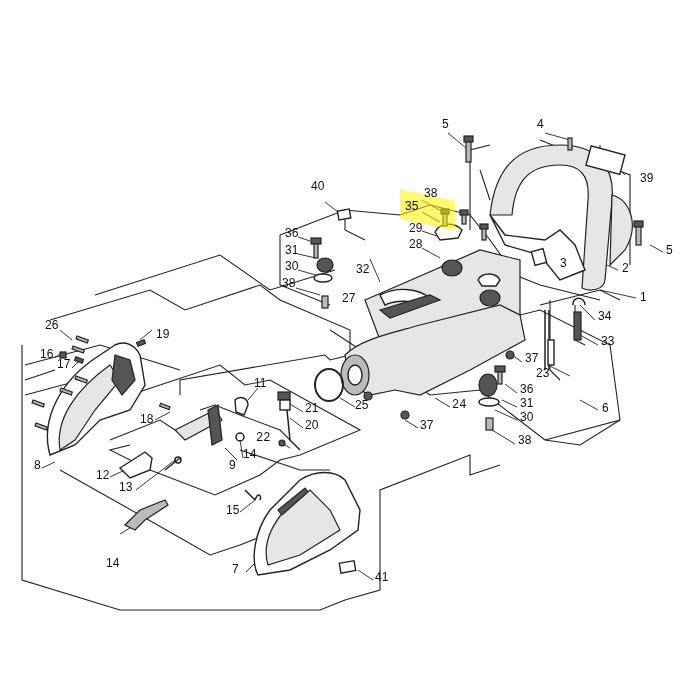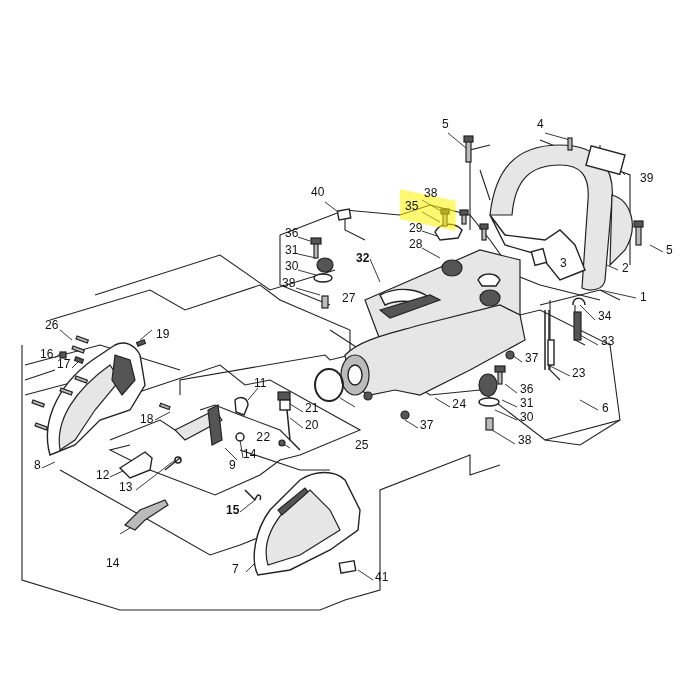--- a/index.html
+++ b/index.html
@@ -217,46 +217,46 @@
     <span class="lbl" style="left: 666px; top: 244px;">5</span>
     <span class="lbl" style="left: 602px; top: 402px;">6</span>
     <span class="lbl" style="left: 232px; top: 563px;">7</span>
     <span class="lbl" style="left: 34px; top: 459px;">8</span>
     <span class="lbl" style="left: 229px; top: 459px;">9</span>
     <span class="lbl" style="left: 243px; top: 448px;">14</span>
     <span class="lbl" style="left: 254px; top: 377px;">11</span>
     <span class="lbl" style="left: 96px; top: 469px;">12</span>
     <span class="lbl" style="left: 119px; top: 481px;">13</span>
     <span class="lbl" style="left: 106px; top: 525px; margin-top: 32px;">14</span>
-    <span class="lbl" style="left: 226px; top: 504px; font-weight: bold;">15</span>
+    <span class="lbl" style="left: 226px; top: 504px;">15</span>
     <span class="lbl" style="left: 40px; top: 348px;">16</span>
     <span class="lbl" style="left: 57px; top: 358px;">17</span>
     <span class="lbl" style="left: 140px; top: 413px;">18</span>
     <span class="lbl" style="left: 156px; top: 320px; margin-top: 8px;">19</span>
     <span class="lbl" style="left: 305px; top: 419px;">20</span>
     <span class="lbl" style="left: 305px; top: 402px;">21</span>
     <span class="lbl" style="left: 256px; top: 432px; font-family: Liberation Mono, monospace;">22</span>
-    <span class="lbl" style="left: 572px; top: 367px;">23</span>
+    <span class="lbl" style="left: 536px; top: 367px;">23</span>
     <span class="lbl" style="left: 452px; top: 399px; font-family: Liberation Mono, monospace;">24</span>
-    <span class="lbl" style="left: 355px; top: 399px; margin-top: 40px;">25</span>
+    <span class="lbl" style="left: 355px; top: 399px;">25</span>
     <span class="lbl" style="left: 45px; top: 319px;">26</span>
     <span class="lbl" style="left: 342px; top: 254px; margin-top: 38px;">27</span>
     <span class="lbl" style="left: 409px; top: 238px;">28</span>
     <span class="lbl" style="left: 409px; top: 222px;">29</span>
     <span class="lbl" style="left: 285px; top: 260px;">30</span>
     <span class="lbl" style="left: 520px; top: 411px;">30</span>
     <span class="lbl" style="left: 285px; top: 244px;">31</span>
     <span class="lbl" style="left: 520px; top: 397px;">31</span>
-    <span class="lbl" style="left: 356px; top: 252px; font-weight: bold;">32</span>
+    <span class="lbl" style="left: 356px; top: 263px;">32</span>
     <span class="lbl" style="left: 601px; top: 335px; text-align: right;">33</span>
     <span class="lbl" style="left: 598px; top: 310px;">34</span>
     <span class="lbl" style="left: 405px; top: 200px;">35</span>
     <span class="lbl" style="left: 285px; top: 227px;">36</span>
     <span class="lbl" style="left: 520px; top: 383px;">36</span>
     <span class="lbl" style="left: 525px; top: 352px;">37</span>
     <span class="lbl" style="left: 420px; top: 419px;">37</span>
     <span class="lbl" style="left: 424px; top: 187px;">38</span>
     <span class="lbl" style="left: 282px; top: 277px;">38</span>
     <span class="lbl" style="left: 518px; top: 434px;">38</span>
     <span class="lbl" style="left: 640px; top: 172px;">39</span>
-    <span class="lbl" style="left: 311px; top: 186px; text-align: right;">40</span>
+    <span class="lbl" style="left: 311px; top: 180px; text-align: right;">40</span>
     <span class="lbl" style="left: 375px; top: 571px;">41</span>
   </div>
 
 </body></html>

